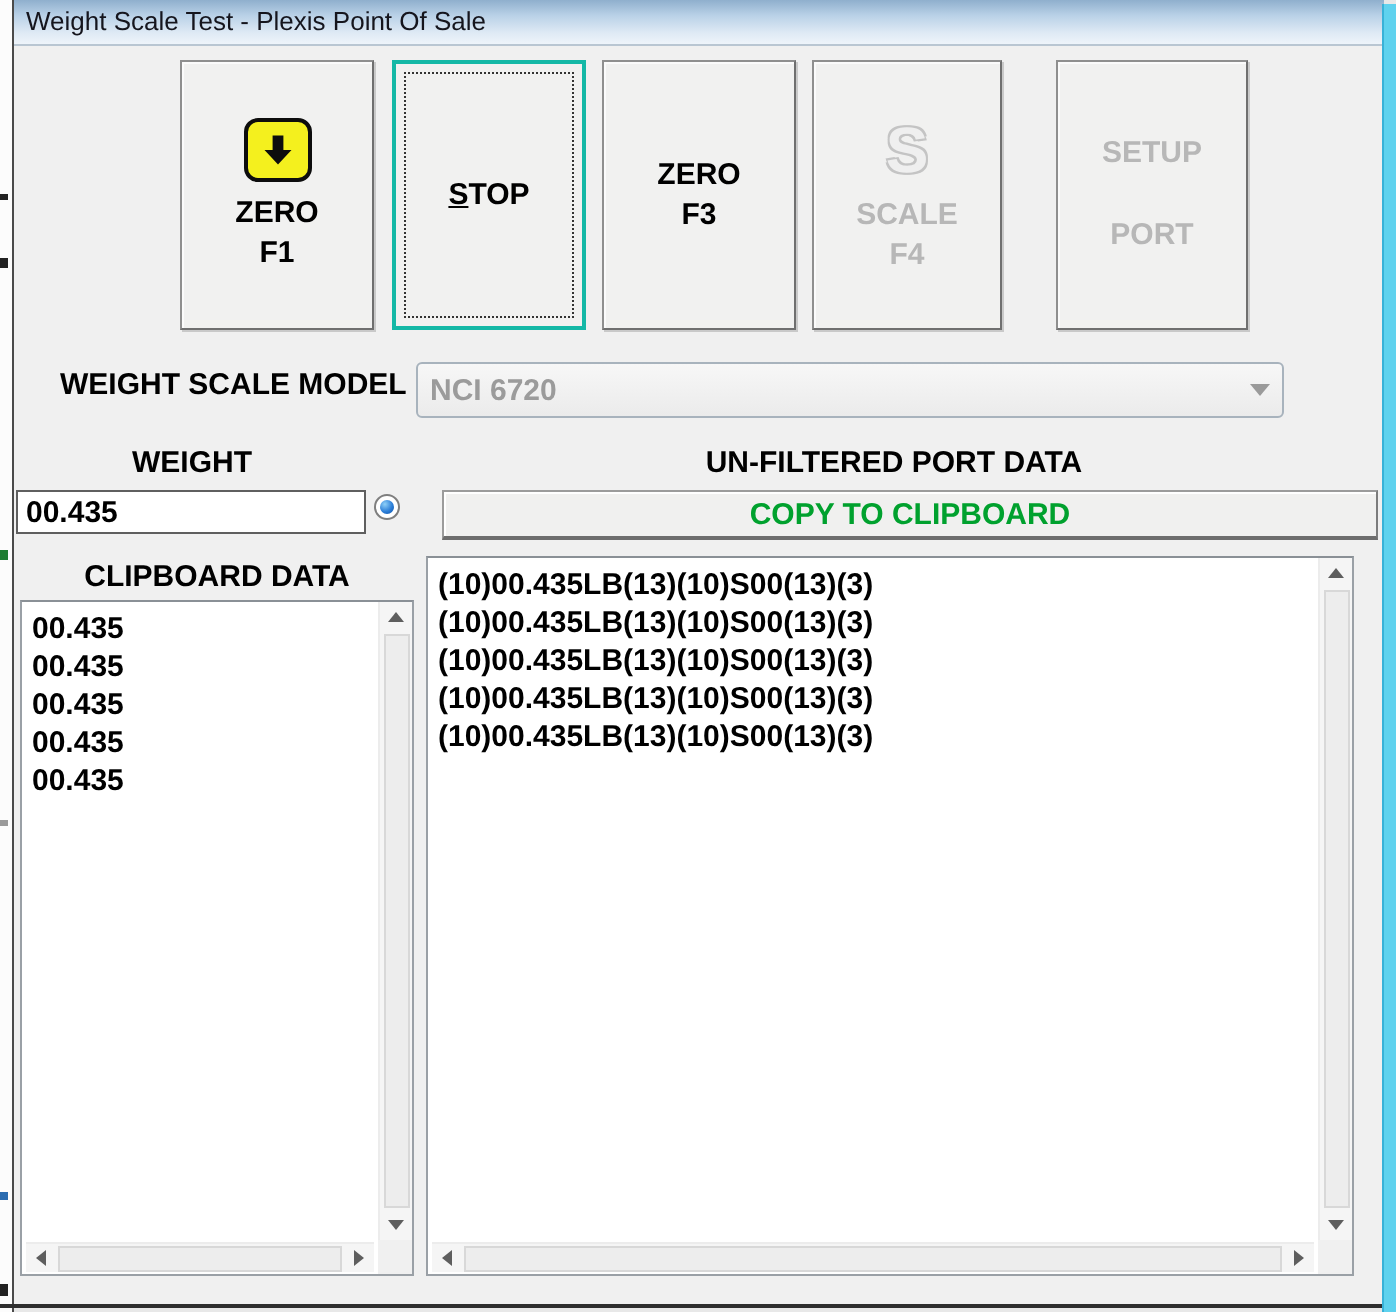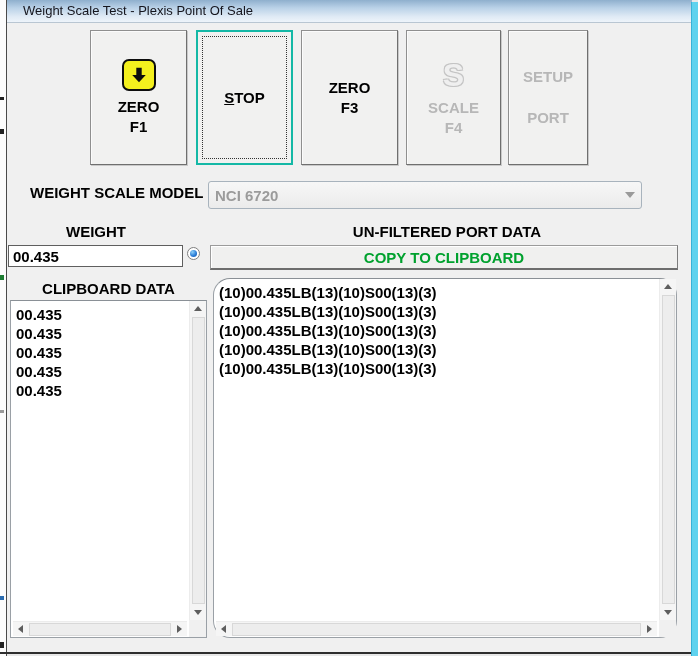--- a/index.html
+++ b/index.html
@@ -12,21 +12,21 @@
   
   .sliver{position:absolute;left:0;top:0;width:6px;height:656px;background:#fcfcfc;border-right:1px solid #4a4a4a;}
   .sliver .mark{position:absolute;left:0;width:4px;}
   
   .win{position:absolute;left:7px;top:0;width:685px;height:652px;background:#f0f0f0;}
   .titlebar{
     position:absolute;left:0;top:0;width:100%;height:22px;
     background:linear-gradient(180deg,#8fafcd 0%,#b9d1e7 35%,#dfeaf5 75%,#eef4fa 100%);
     border-bottom:1px solid #b9c6d2;
   }
-  .titlebar .title{font-size:13px;color:#15151d;line-height:22px;padding-left:16px;}
+  .titlebar .title{font-size:13px;color:#15151d;line-height:22px;padding-left:6px;}
   .edge-right{position:absolute;right:0;top:2px;width:6px;height:654px;background:#5fd2ee;border-left:1px solid #38b2d8;}
   .edge-bottom{position:absolute;left:0;top:652px;width:691px;height:2px;background:#2e2e2e;}
 
   
   .btn{
     position:absolute;top:30px;height:135px;width:97px;box-sizing:border-box;
     background:#f1f1f0;
     border:1px solid #8f8f8f;border-right-color:#6f6f6f;border-bottom-color:#6f6f6f;
     box-shadow:inset 1px 1px 0 #fbfbfb, 1px 1px 0 #c9c9c9;
     display:flex;flex-direction:column;align-items:center;justify-content:center;
@@ -142,41 +142,41 @@
     <span>ZERO</span>
     <span>F3</span>
   </button>
 
   <button class="btn disabled" style="left:399px;width:95px;">
     <span class="s-icon">S</span>
     <span>SCALE</span>
     <span>F4</span>
   </button>
 
-  <button class="btn disabled" style="left:501px;width:80px;gap:21px;">
+  <button class="btn disabled" style="left:521px;width:96px;gap:21px;">
     <span>SETUP</span>
     <span>PORT</span>
   </button>
 
   <div class="model-label" style="left:23px;">WEIGHT SCALE MODEL</div>
   <div class="combo" style="left:201px;">
     <span class="val">NCI 6720</span>
     <span class="arrow">
         <span class="tri-down"></span>
       </span>
   </div>
 
   <div class="weight-label" style="left:1px;">WEIGHT</div>
   <input class="weight-field" style="left: 1px;" value="00.435">
   <span class="radio" style="left:180px;">
       <span class="dot"></span>
     </span>
 
   <div class="unf-label" style="left:206px;">UN-FILTERED PORT DATA</div>
-  <button class="copy-btn" style="left: 203px; color: rgb(0, 161, 46);">COPY TO CLIPBOARD</button>
+  <button class="copy-btn" style="left: 214px; color: rgb(0, 161, 46);">COPY TO CLIPBOARD</button>
 
   <div class="filtered-label" style="left:3px;">CLIPBOARD DATA</div>
   <div class="panel listbox" style="left:3px;">
     <div class="content">
         <span class="line">00.435</span>
         <span class="line">00.435</span>
         <span class="line">00.435</span>
         <span class="line">00.435</span>
         <span class="line">00.435</span>
       </div>
@@ -194,21 +194,21 @@
           <span class="tri-lf-s"></span>
         </span>
       <span class="hthumb"></span>
       <span class="sbtn">
           <span class="tri-rt-s"></span>
         </span>
     </div>
     <div class="corner"></div>
   </div>
 
-  <div class="panel portdata" style="left:206px;border-radius:17px;">
+  <div class="panel portdata" style="left:206px;">
     <div class="content">
         <span class="line">(10)00.435LB(13)(10)S00(13)(3)</span>
         <span class="line">(10)00.435LB(13)(10)S00(13)(3)</span>
         <span class="line">(10)00.435LB(13)(10)S00(13)(3)</span>
         <span class="line">(10)00.435LB(13)(10)S00(13)(3)</span>
         <span class="line">(10)00.435LB(13)(10)S00(13)(3)</span>
       </div>
     <div class="vscroll">
       <span class="sbtn">
           <span class="tri-up-s"></span>

